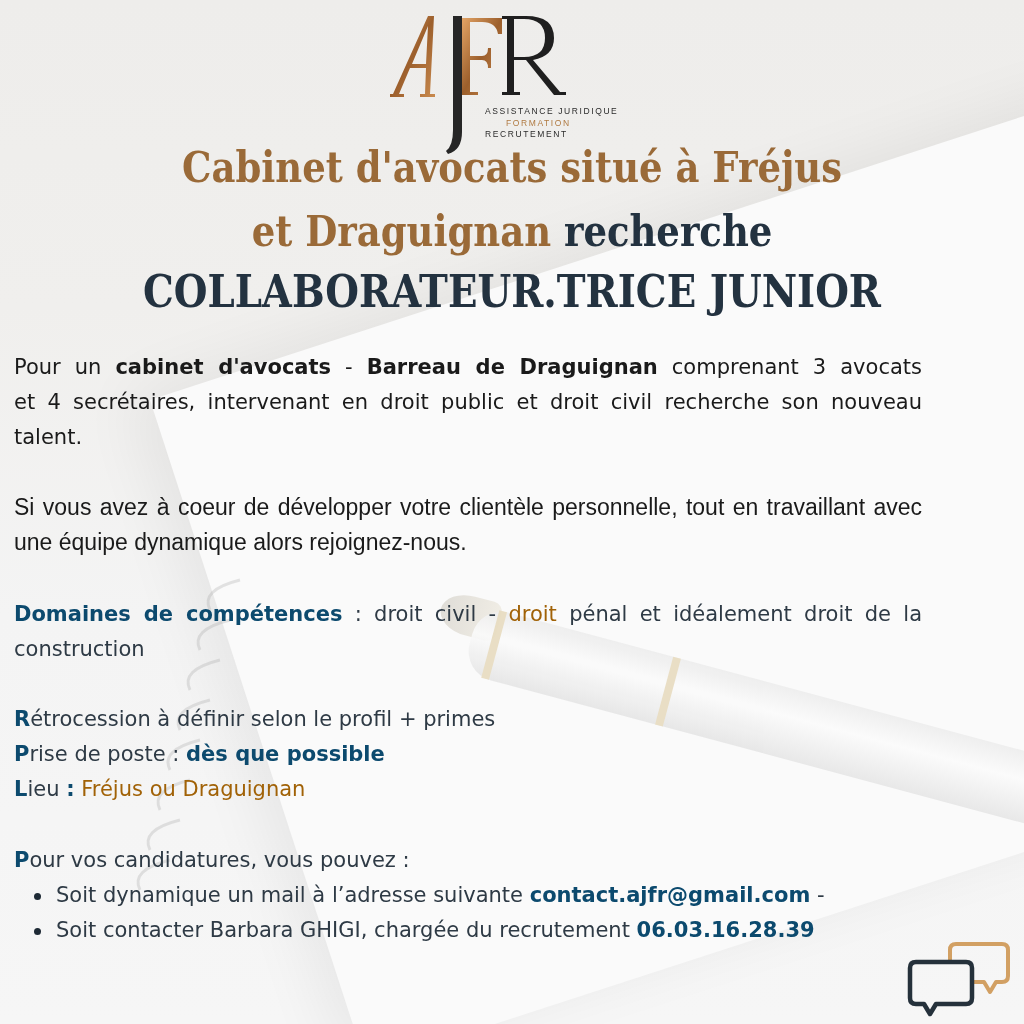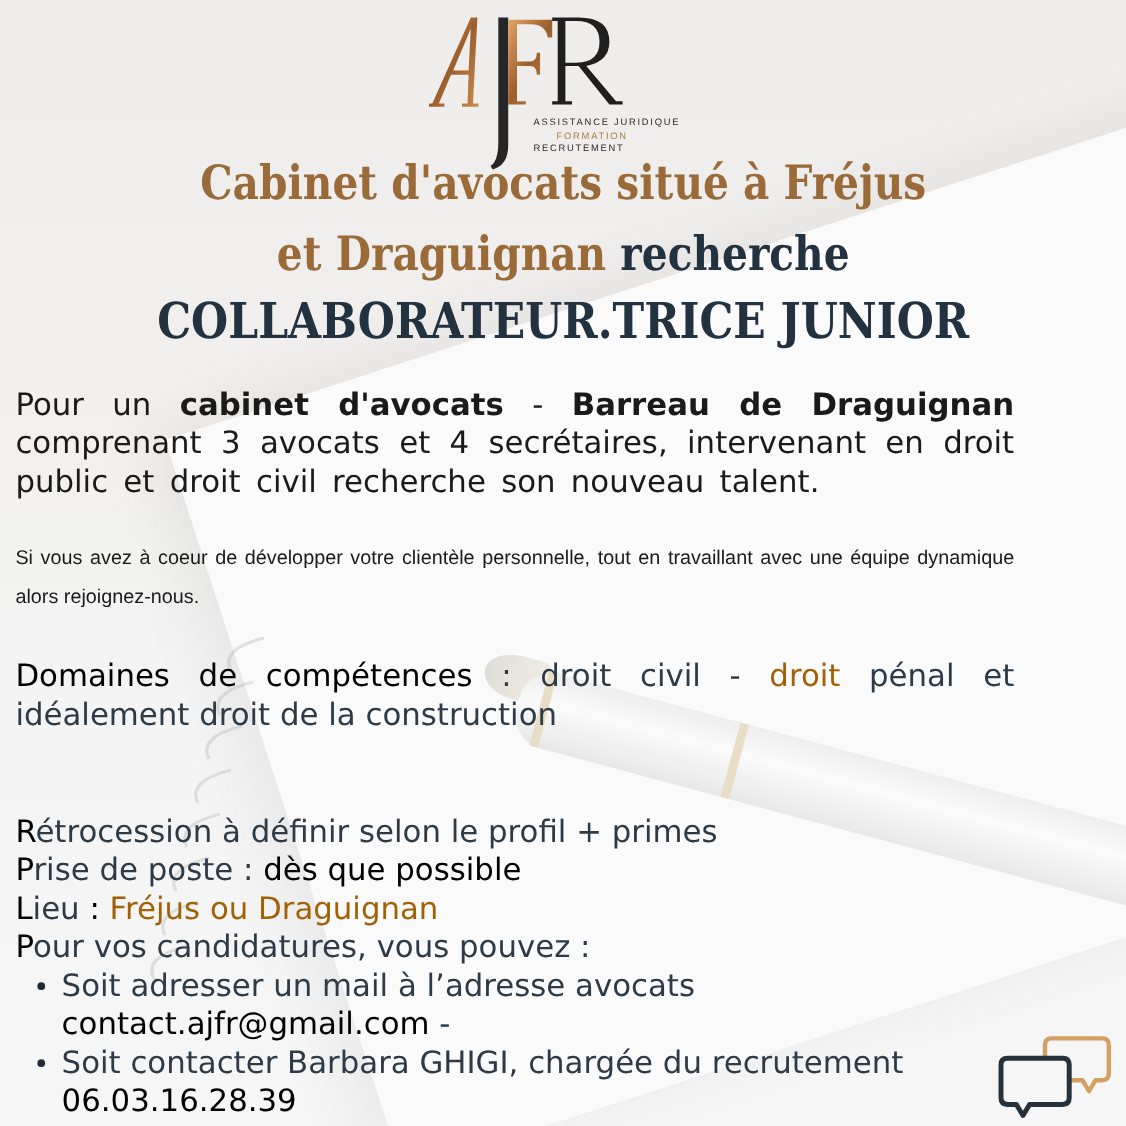--- a/index.html
+++ b/index.html
@@ -39,30 +39,30 @@
     transform: scaleX(0.86); transform-origin: 50% 0;
   }
   .h1 { top:142px; font-size:43px; }
   .h2 { top:206px; font-size:43px; }
   .h3 { top:265px; font-size:45px; }
   .c-gold { color:#9a6a38; }
   .c-navy { color:#233240; }
 
   .body-text {
     position:absolute; left:14px; width:908px;
-    font-family: "DejaVu Sans", sans-serif; font-size:28px; line-height:35px; color:#1a1a1a;
+    font-family: "DejaVu Sans", sans-serif; font-size:21px; line-height:35px; color:#1a1a1a;
   }
   .justify { text-align:justify; text-align-last:left; }
   .p1 { top:350px; word-spacing:5px; }
-  .p2 { top:490px; font-family:"Liberation Sans", sans-serif; font-size:18px; }
+  .p2 { top:490px; font-family:"Liberation Sans", sans-serif; font-size:23px; }
   .p3 { top:597px; color:#2e3a45; }
-  .p4 { top:738px; color:#2e3a45; }
+  .p4 { top:702px; color:#2e3a45; }
   .p5 { top:843px; color:#2e3a45; }
   .bold { font-weight:bold; }
-  .gold { color:#000000; font-weight:normal; }
+  .gold { color:#0c4a6e; font-weight:bold; }
   .black { color:#a16207; }
   .bullets { list-style:none; margin:0; padding:0 0 0 20px; }
   .bullets li { position:relative; padding-left:22px; }
   .bullets li::before { content:""; position:absolute; left:0; top:15px; width:7px; height:7px; border-radius:50%; background:#1e2a35; }
   .chat-icon { position:absolute; left:906px; top:940px; width:108px; height:80px; }
 </style>
 </head>
 <body>
 
 <div class="bg-paper"></div>
@@ -130,21 +130,21 @@
 
 <div class="body-text p4">
   <div><span class="gold">R</span><span>étrocession à définir selon le profil + primes</span></div>
   <div><span class="gold">P</span><span>rise de poste : </span><span class="gold">dès que possible</span></div>
   <div><span class="gold">L</span><span>ieu </span><span class="gold">:</span><span class="black"> Fréjus ou Draguignan</span></div>
 </div>
 
 <div class="body-text p5">
   <div><span class="gold">P</span><span>our vos candidatures, vous pouvez :</span></div>
   <ul class="bullets">
-    <li><span>Soit adresser un mail à l’adresse avocats  </span><span class="gold">contact.ajfr@gmail.com</span><span> -</span></li>
+    <li><span>Soit dynamique un mail à l’adresse suivante  </span><span class="gold">contact.ajfr@gmail.com</span><span> -</span></li>
     <li><span>Soit contacter Barbara GHIGI, chargée du recrutement </span><span class="gold">06.03.16.28.39</span></li>
   </ul>
 </div>
 
 <svg class="chat-icon" viewBox="0 0 108 80">
   <path d="M44 22 L44 10 Q44 4 50 4 L96 4 Q102 4 102 10 L102 36 Q102 42 96 42 L90 42 L84 52 L78 42 L68 42" fill="none" stroke="#d2a063" stroke-width="4" stroke-linejoin="round" stroke-linecap="round"></path>
   <path d="M10 22 Q4 22 4 28 L4 58 Q4 64 10 64 L18 64 L24 74 L30 64 L60 64 Q66 64 66 58 L66 28 Q66 22 60 22 Z" fill="none" stroke="#25313b" stroke-width="4.5" stroke-linejoin="round"></path>
 </svg>
 
 </body></html>

